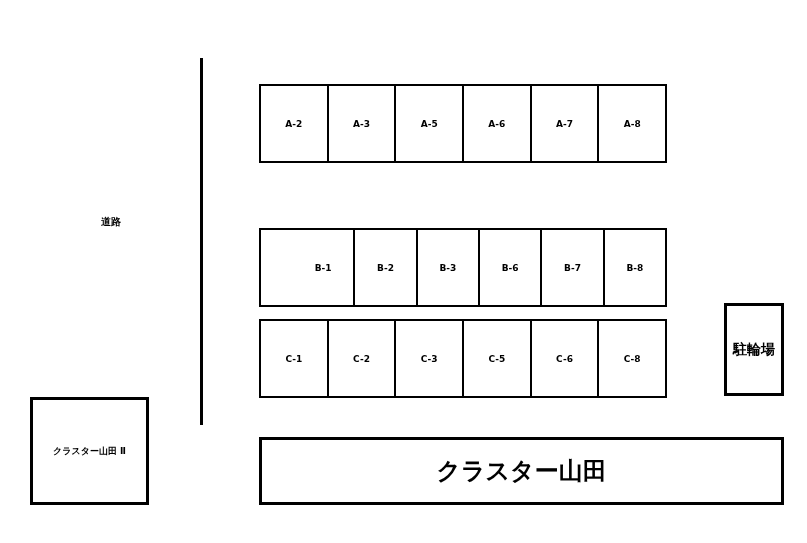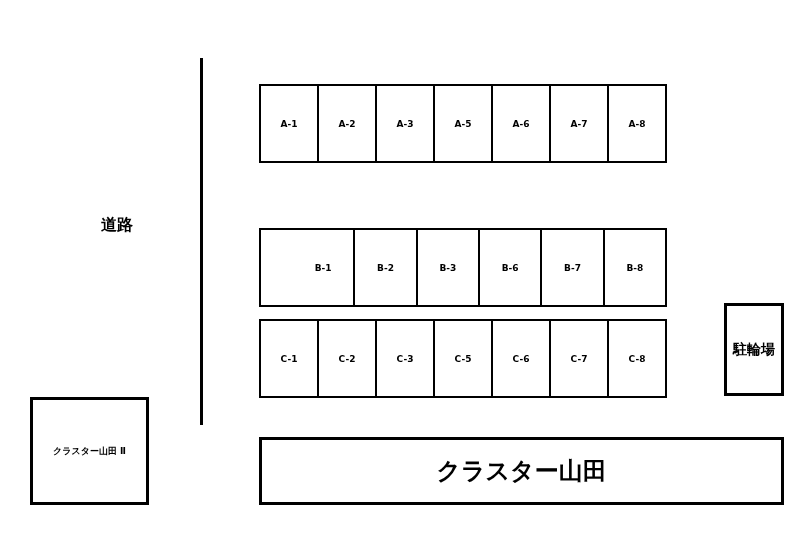--- a/index.html
+++ b/index.html
@@ -1,19 +1,19 @@
 <!DOCTYPE html>
 <html><head>
   <meta charset="utf-8">
   <style>
     html, body { margin: 0; padding: 0; background: #ffffff; }
     body { width: 807px; height: 543px; position: relative; overflow: hidden;
            font-family: "DejaVu Sans", "Liberation Sans", sans-serif; color: #000; }
     .road-line { position: absolute; left: 200px; top: 58px; width: 3px; height: 367px; background: #000; }
-    .road-label { position: absolute; left: 101px; top: 215px; font-size: 16px; font-weight: bold; }
+    .road-label { position: absolute; left: 101px; top: 215px; font-size: 10px; font-weight: bold; }
     .row { position: absolute; left: 259px; width: 408px; height: 79px; display: flex;
            border: 2px solid #000; box-sizing: border-box; }
     .stall { flex: 1; display: flex; align-items: center; justify-content: center;
              border-right: 2px solid #000; font-size: 9px; font-weight: bold; }
     .stall:last-child { border-right: none; }
     .bike { position: absolute; left: 724px; top: 303px; width: 60px; height: 93px;
             border: 3px solid #000; box-sizing: border-box; display: flex; align-items: center;
             justify-content: center; font-size: 14px; font-weight: bold; white-space: nowrap; overflow: visible; }
     .bldg2 { position: absolute; left: 30px; top: 397px; width: 119px; height: 108px;
              border: 3px solid #000; box-sizing: border-box; display: flex; align-items: center;
@@ -22,21 +22,20 @@
              border: 3px solid #000; box-sizing: border-box; display: flex; align-items: center;
              justify-content: center; font-size: 24px; font-weight: bold; }
   </style>
 </head>
 <body>
 
 <div class="road-line"></div>
 <div class="road-label">道路</div>
 
 <div class="row" style="top:84px;">
-  <div class="stall">A-1</div>
   <div class="stall">A-2</div>
   <div class="stall">A-3</div>
   <div class="stall">A-5</div>
   <div class="stall">A-6</div>
   <div class="stall">A-7</div>
   <div class="stall">A-8</div>
 </div>
 
 <div class="row" style="top:228px;padding-left:32px;">
   <div class="stall">B-1</div>
@@ -46,19 +45,18 @@
   <div class="stall">B-7</div>
   <div class="stall">B-8</div>
 </div>
 
 <div class="row" style="top:319px;">
   <div class="stall">C-1</div>
   <div class="stall">C-2</div>
   <div class="stall">C-3</div>
   <div class="stall">C-5</div>
   <div class="stall">C-6</div>
-  <div class="stall">C-7</div>
   <div class="stall">C-8</div>
 </div>
 
 <div class="bike">駐輪場</div>
 <div class="bldg2">クラスター山田 Ⅱ</div>
 <div class="bldg1">クラスター山田</div>
 
 </body></html>

